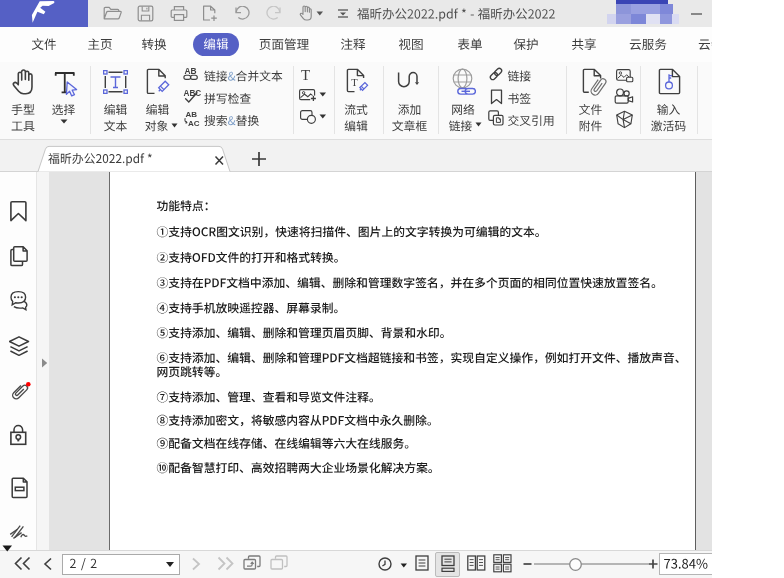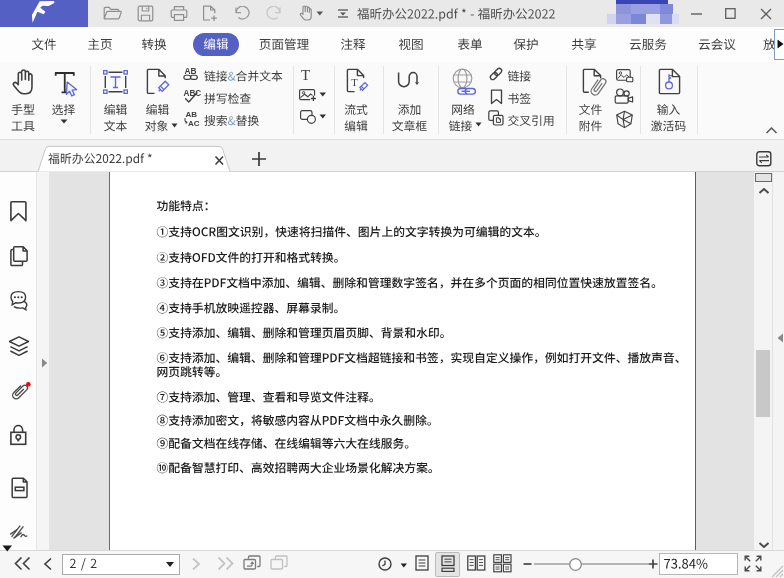--- a/index.html
+++ b/index.html
@@ -1,14 +1,14 @@
 <!DOCTYPE html>
 <html><head><meta charset="utf-8"><style>
 html,body{margin:0;padding:0}
-#app{position:relative;width:784px;height:578px;overflow:hidden;
+#app{position:relative;width:712px;height:578px;overflow:hidden;
  font-family:"Liberation Sans",sans-serif;background:#fff}
 #app div{position:absolute}
 .ic{position:absolute;z-index:30}
 </style></head><body>
 <div id="app">
     <div style="left:0;top:0;width:784px;height:27px;background:#e9e9e9"></div>
     <div style="left:0;top:0;width:88px;height:27px;background:#5560c5"></div>
     <svg class="ic" style="left:20px;top:0px" width="40" height="27" viewBox="0 0 40 27" fill="none">
       <path fill="#fff" d="M19.7,1.2 L33.5,0.9 Q35.0,1.4 34.2,3.0 L28.6,6.1 L22.6,5.8 L20.2,7.7 L25.4,11.8 L23.8,14.3 L17.4,11.7 L12.6,22.7 L11.9,14.9 Z"></path>
     </svg>

